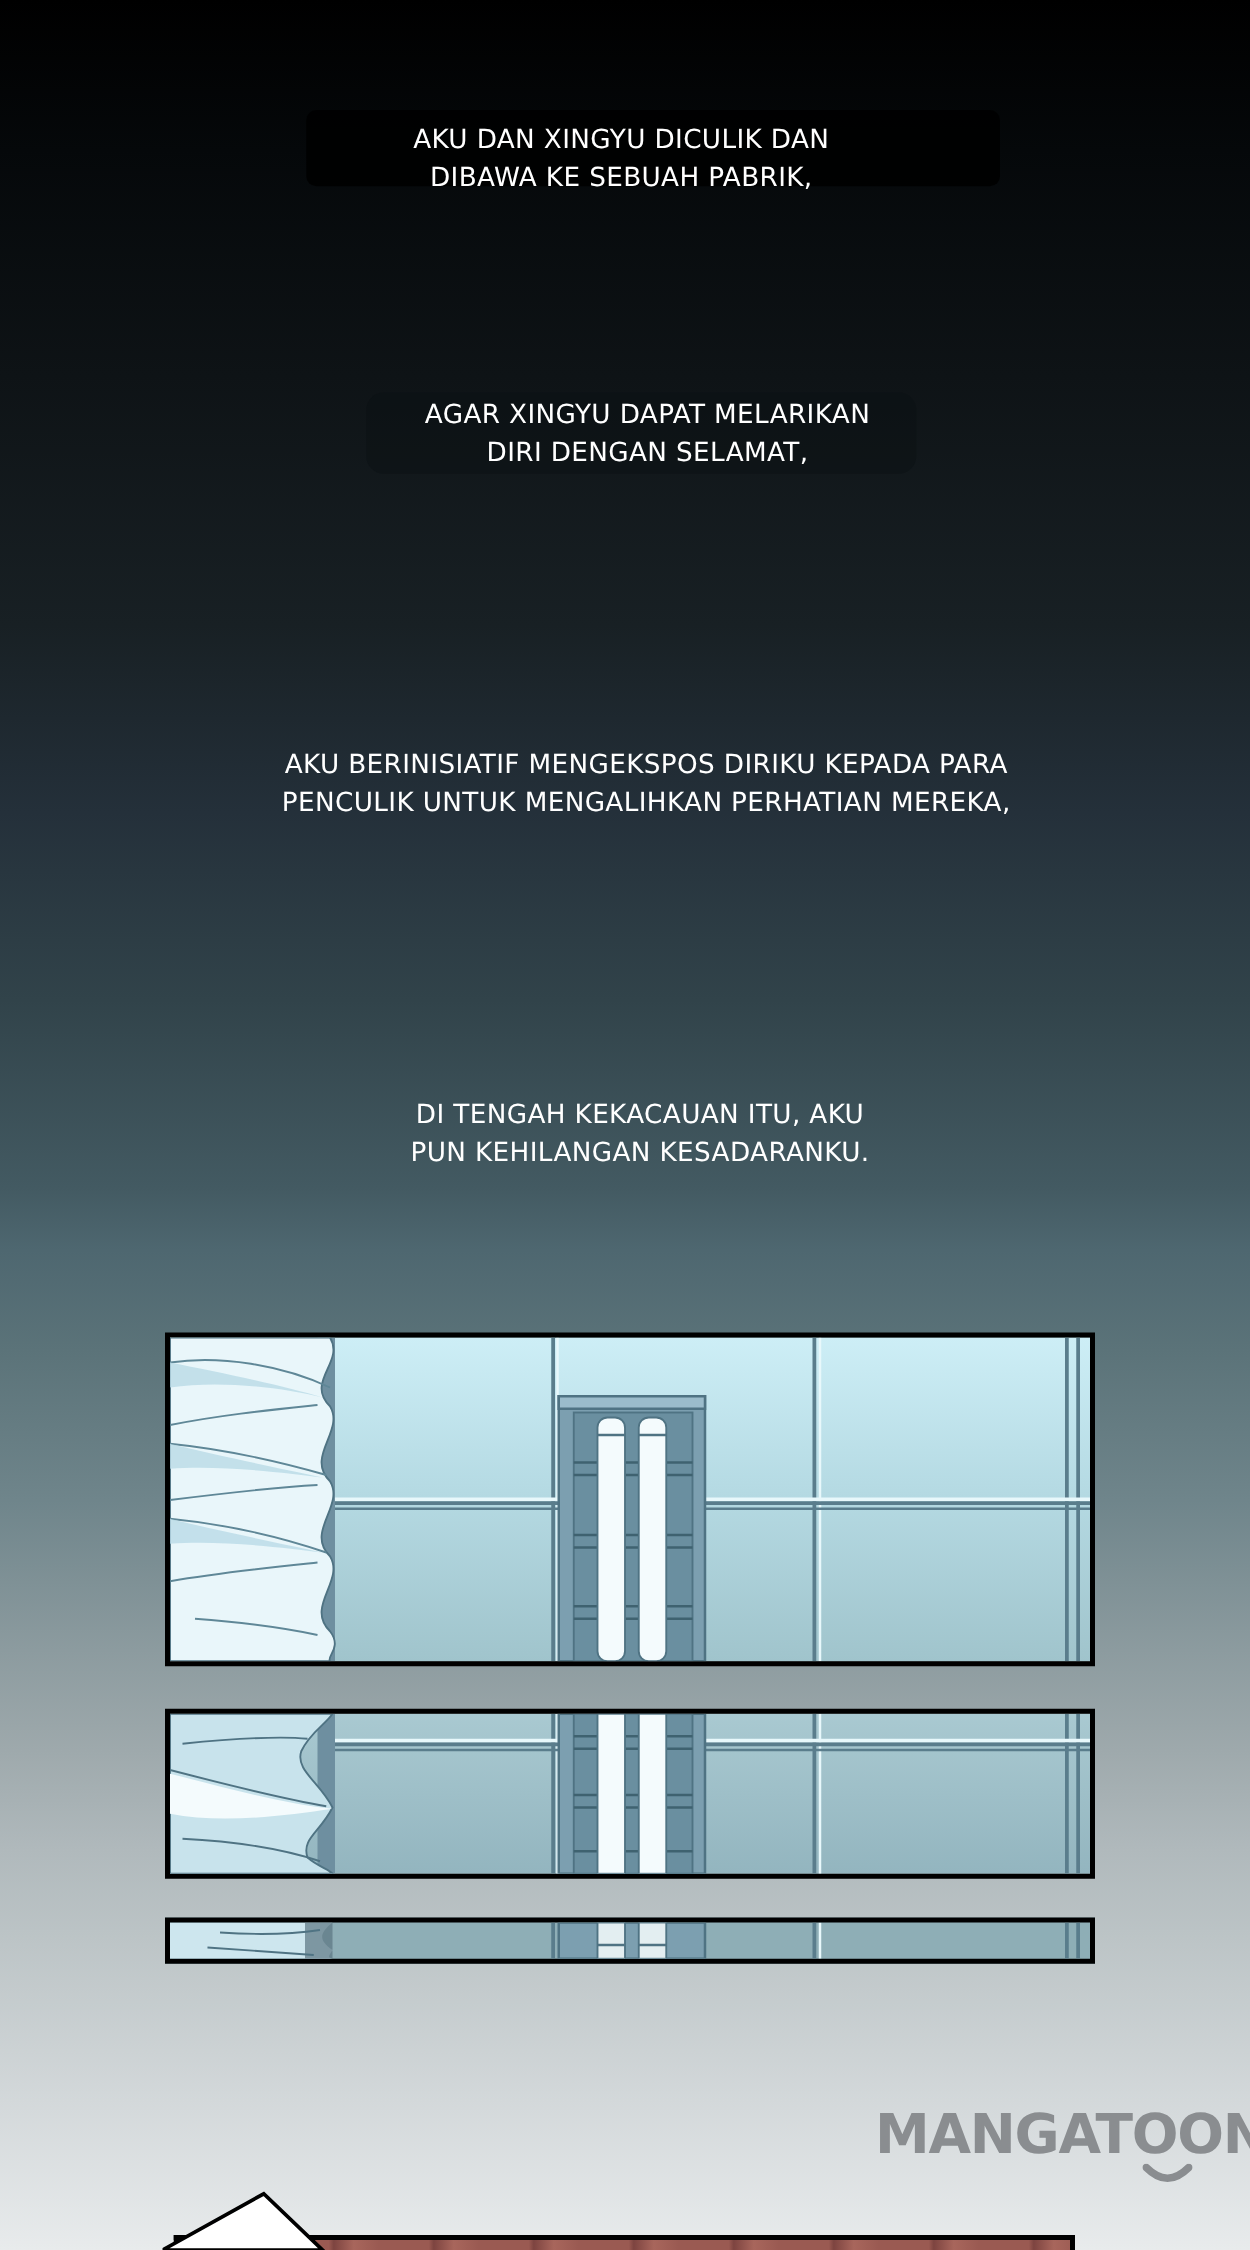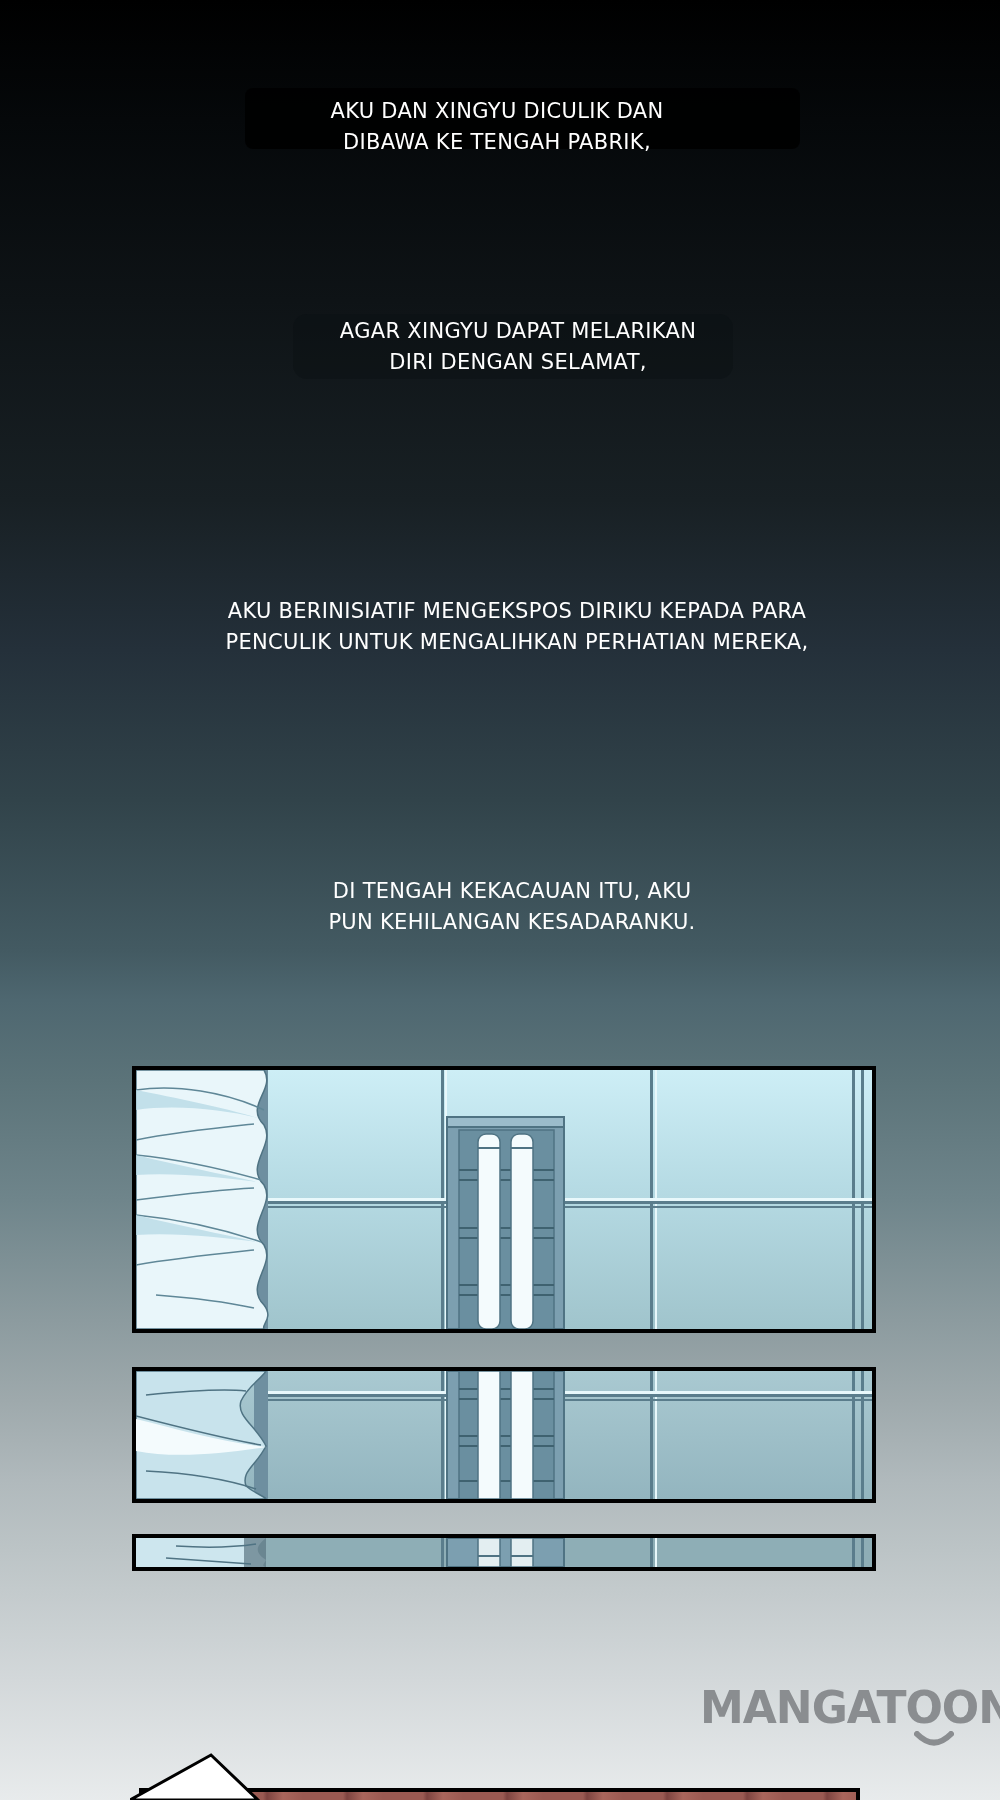--- a/index.html
+++ b/index.html
@@ -40,21 +40,21 @@
     background: repeating-linear-gradient(90deg, #9a5a52 0px, #9a5a52 40px, #7d4440 44px, #a8665c 60px, #9a5a52 80px);
   }
   .bubble { position: absolute; left: 130px; top: 1752px; }
 </style>
 </head>
 <body>
 
 <div class="caption-box" style="left:245px; top:88px; width:555px; height:61px;"></div>
 <div class="caption" style="left:0; width:994px; top:82px;margin-top:14px;">
   <div>AKU DAN XINGYU DICULIK DAN</div>
-  <div>DIBAWA KE TENGAH PABRIK,</div>
+  <div>DIBAWA KE SEBUAH PABRIK,</div>
 </div>
 
 <div class="caption-box faint" style="left:293px; top:314px; width:440px; height:65px;"></div>
 <div class="caption" style="left:0; width:1036px; top:316px;">
   <div>AGAR XINGYU DAPAT MELARIKAN</div>
   <div>DIRI DENGAN SELAMAT,</div>
 </div>
 
 <div class="caption" style="left:0; width:1034px; top:596px;">
   <div>AKU BERINISIATIF MENGEKSPOS DIRIKU KEPADA PARA</div>

